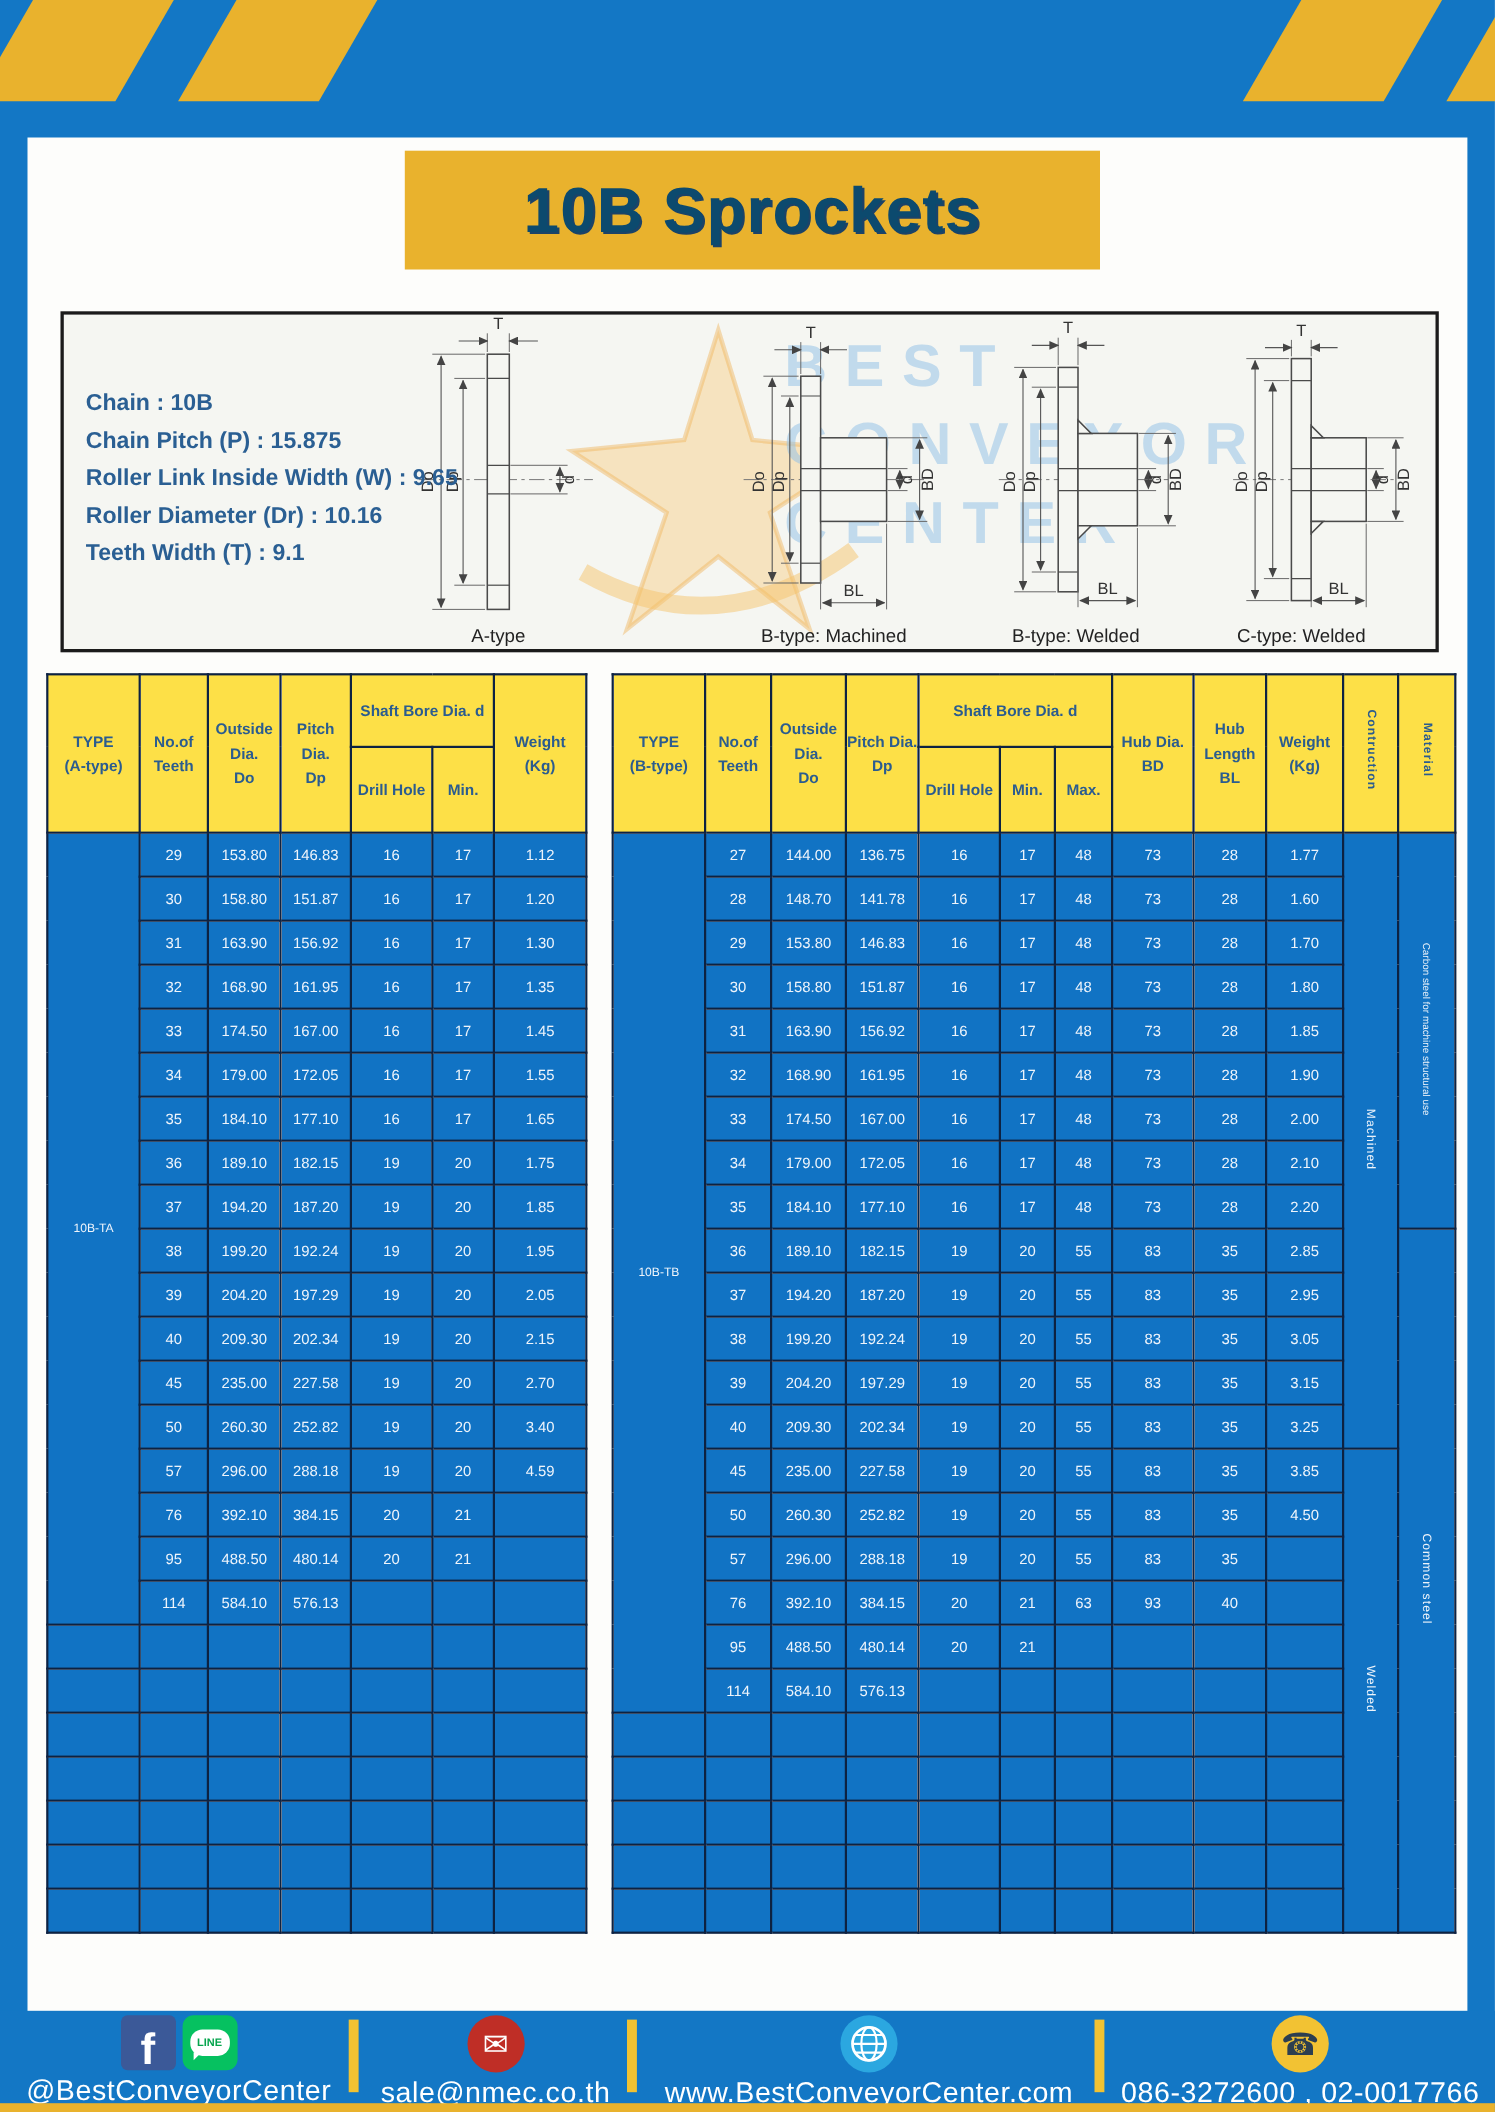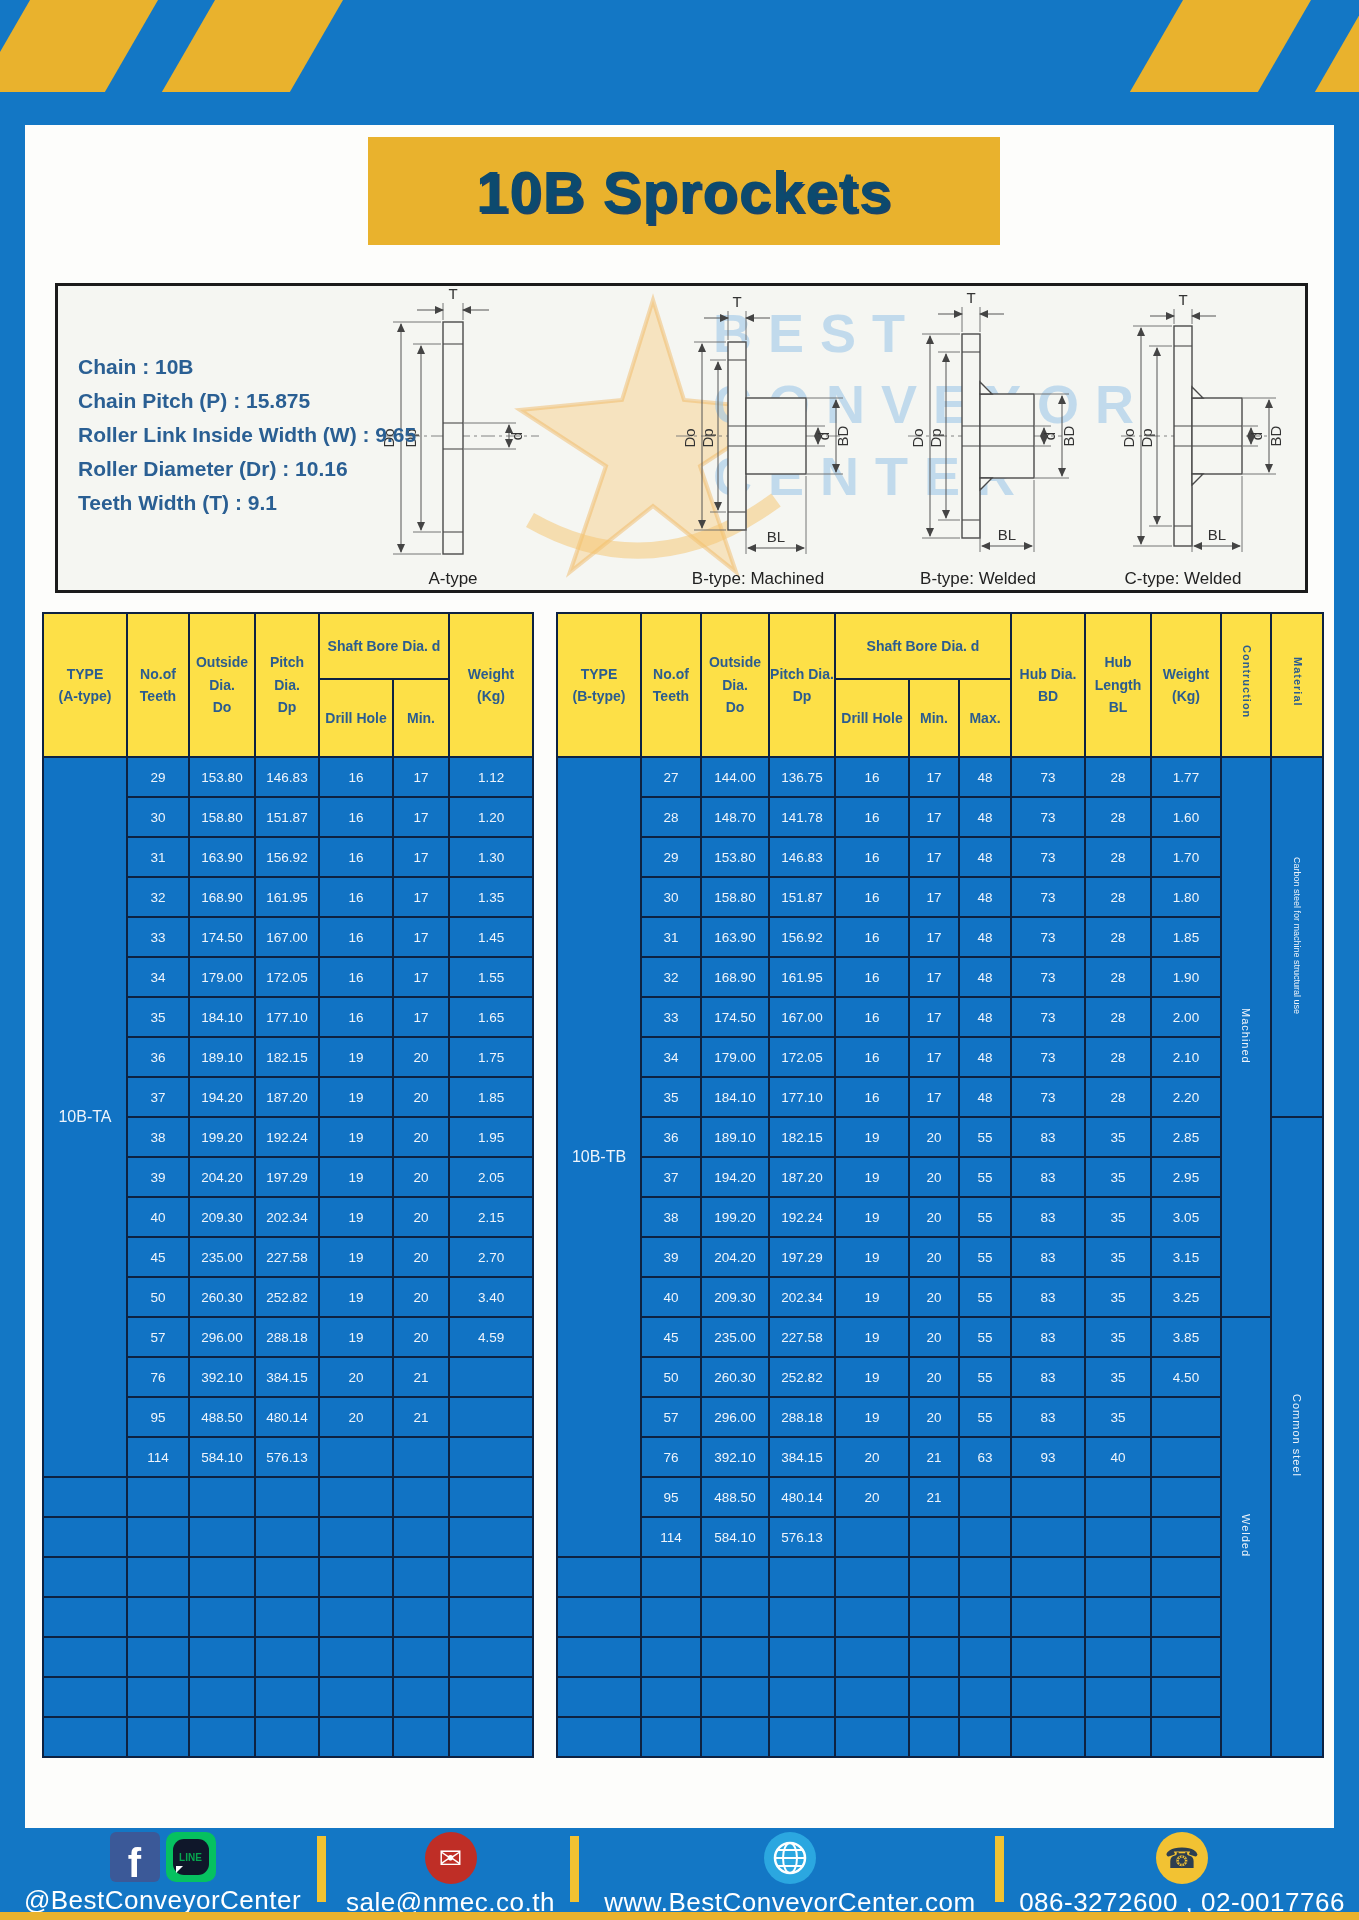--- a/index.html
+++ b/index.html
@@ -38,35 +38,35 @@
   
   .data-table{border-collapse:collapse;table-layout:fixed;position:absolute;}
   #table-a{left:17px;top:487px;width:490px;}
   #table-b{left:531px;top:487px;width:766px;}
   .data-table th,.data-table td{border:2px solid #0d2242;overflow:hidden;padding:0;text-align:center;vertical-align:middle;}
   .data-table thead th{background:#fde047;color:#2b5c8f;font-size:14px;font-weight:bold;
     white-space:pre-line;line-height:1.6;}
   .data-table thead tr.tophead th{height:64px;}
   .data-table thead tr.subhead th{height:76px;}
   .data-table tbody td{background:#1173c4;color:#eef4fb;font-size:13.5px;height:38px;}
-  .data-table td.type-cell{font-size:16px;}
+  .data-table td.type-cell{font-size:11px;}
   .vtext{writing-mode:vertical-rl;letter-spacing:1px;white-space:nowrap;display:inline-block;}
   th.vcell .vtext{font-size:11px;letter-spacing:1px;}
   td.span-cell .vtext{font-size:11px;}
   td.span-cell .vtext.vlong{font-size:9px;letter-spacing:0;}
   
   .footer{position:absolute;left:0;top:1828px;width:1359px;height:84px;background:#1377c5;}
   .footer-group{position:absolute;top:4px;display:flex;flex-direction:column;align-items:center;gap:3px;}
   .footer-label{color:#ffffff;font-weight:normal;font-size:26px;letter-spacing:0.5px;white-space:nowrap;}
   .icon-row{display:flex;gap:6px;}
   .divider{position:absolute;top:8px;width:9px;height:66px;background:#f1c232;}
   .icon-fb{width:50px;height:50px;background:#3b5998;border-radius:6px;color:#fff;
     font-size:40px;font-weight:bold;display:flex;align-items:flex-end;justify-content:center;line-height:0.95;}
   .icon-line{width:50px;height:50px;background:#06c160;border-radius:10px;display:flex;align-items:center;justify-content:center;position:relative;}
-  .icon-line .bubble{width:36px;height:36px;background:#0f172a;border-radius:11px;display:flex;align-items:center;justify-content:center;
+  .icon-line .bubble{width:36px;height:24px;background:#ffffff;border-radius:11px;display:flex;align-items:center;justify-content:center;
     color:#06a54e;font-size:10px;font-weight:bold;letter-spacing:0;}
   .icon-line .tail{position:absolute;left:10px;bottom:9px;width:0;height:0;
     border-left:7px solid #fff;border-bottom:7px solid transparent;}
   .icon-mail{width:52px;height:52px;border-radius:50%;background:#bf2e26;color:#fff;
     display:flex;align-items:center;justify-content:center;font-size:28px;}
   .icon-globe{width:52px;height:52px;border-radius:50%;background:#2ba7e0;display:flex;align-items:center;justify-content:center;}
   .icon-phone{width:52px;height:52px;border-radius:50%;background:#f2c233;color:#2c3e50;
     display:flex;align-items:center;justify-content:center;font-size:28px;}
   .bottom-strip{position:absolute;left:0;top:1912px;width:1359px;height:8px;background:#e9b22d;}
 </style>

